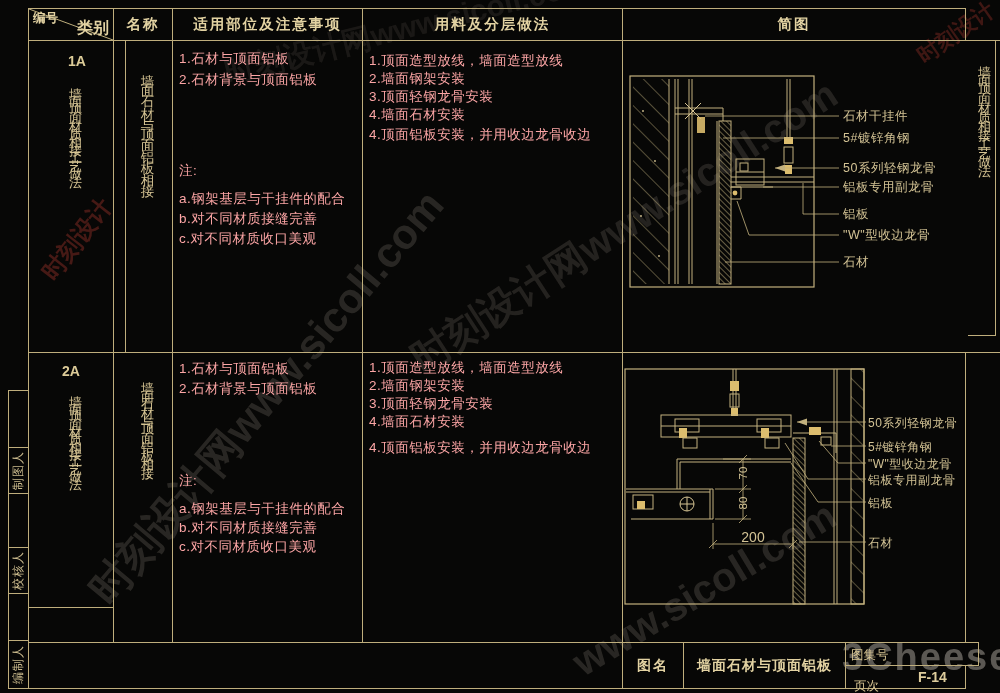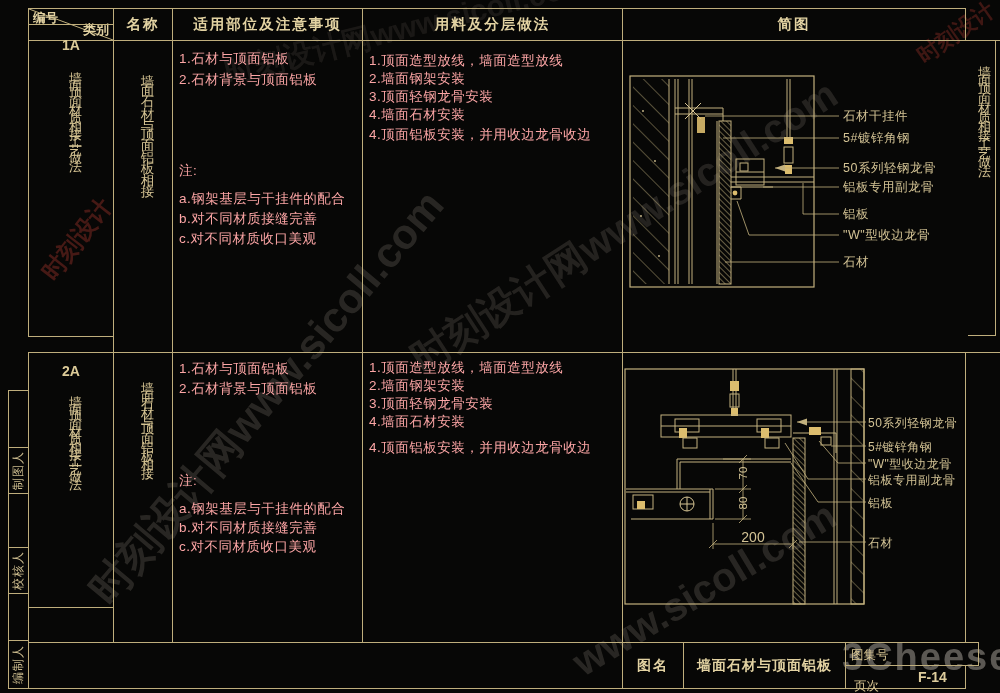--- a/index.html
+++ b/index.html
@@ -44,32 +44,32 @@
   <div class="cell" style="left:8px;top:593px;width:21px;height:48px;"></div>
   <div class="cell sideL" style="left:8px;top:640px;width:21px;height:49px;">
     <span>编制人</span>
     </div>
 
   <div class="cell" style="left:28px;top:8px;width:86px;height:33px;">
     <svg width="84" height="31" viewBox="0 0 84 31">
       <line x1="0" y1="0" x2="84" y2="31" stroke="#bfae7c" stroke-width="1"></line>
     </svg>
     <div class="abs" style="left:4px;top:1px;font-size:12.5px;color:#e2d2a2;font-weight:bold;">编号</div>
-    <div class="abs" style="right:4px;bottom:1px;font-size:13px;color:#e2d2a2;font-weight:bold;">类别</div>
+    <div class="abs" style="right:4px;bottom:1px;font-size:16px;color:#e2d2a2;font-weight:bold;">类别</div>
   </div>
   <div class="cell hdr" style="left:113px;top:8px;width:60px;height:33px;">名称</div>
   <div class="cell hdr" style="left:172px;top:8px;width:191px;height:33px;">适用部位及注意事项</div>
   <div class="cell hdr" style="left:362px;top:8px;width:261px;height:33px;">用料及分层做法</div>
   <div class="cell hdr" style="left:622px;top:8px;width:344px;height:33px;">简图</div>
 
   <div class="cell" style="left:968px;top:40px;width:28px;height:296px;border-left:none;">
     <div class="vtext" style="position:absolute;left:7px;top:14px;font-size:13px;letter-spacing:9px;">墙面顶面材质相接工艺做法</div>
   </div>
 
-  <div class="cell" style="left:28px;top:24px;width:86px;height:313px;">
+  <div class="cell" style="left:28px;top:40px;width:98px;height:313px;">
     <div class="code abs" style="left:0;top:12px;width:100%;">1A</div>
     <div class="vtext abs" style="left:37px;top:36px;font-size:13px;letter-spacing:8px;">墙面顶面材质相接工艺做法</div>
   </div>
   <div class="cell" style="left:113px;top:40px;width:60px;height:313px;">
     <div class="vtext abs" style="left:24px;top:22px;font-size:13.5px;letter-spacing:11px;">墙面石材与顶面铝板相接</div>
   </div>
   <div class="cell" style="left:172px;top:40px;width:191px;height:313px;">
     <div class="bodytxt abs" style="left:6px;top:9px;">1.石材与顶面铝板</div>
     <div class="bodytxt abs" style="left:6px;top:30px;">2.石材背景与顶面铝板</div>
     <div class="bodytxt abs" style="left:6px;top:121px;">注:</div>

